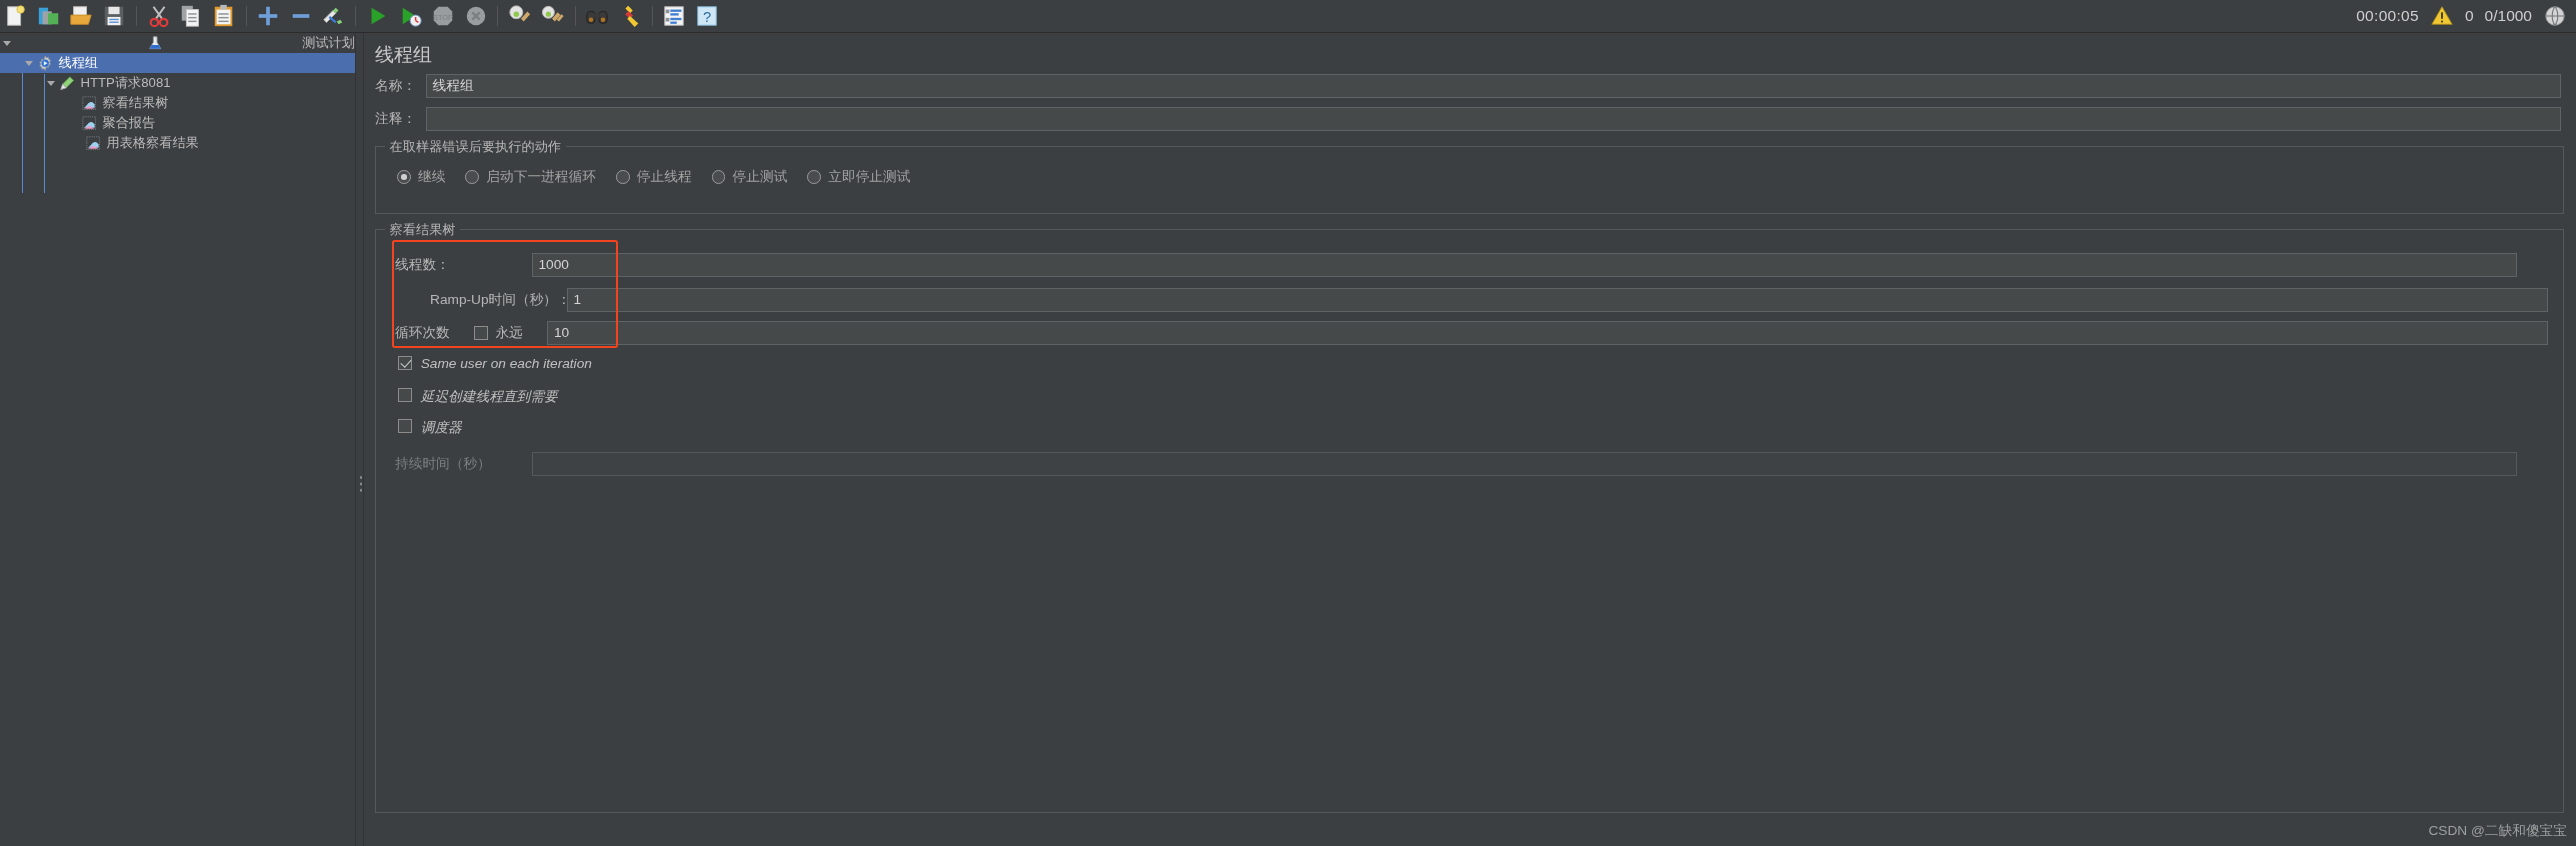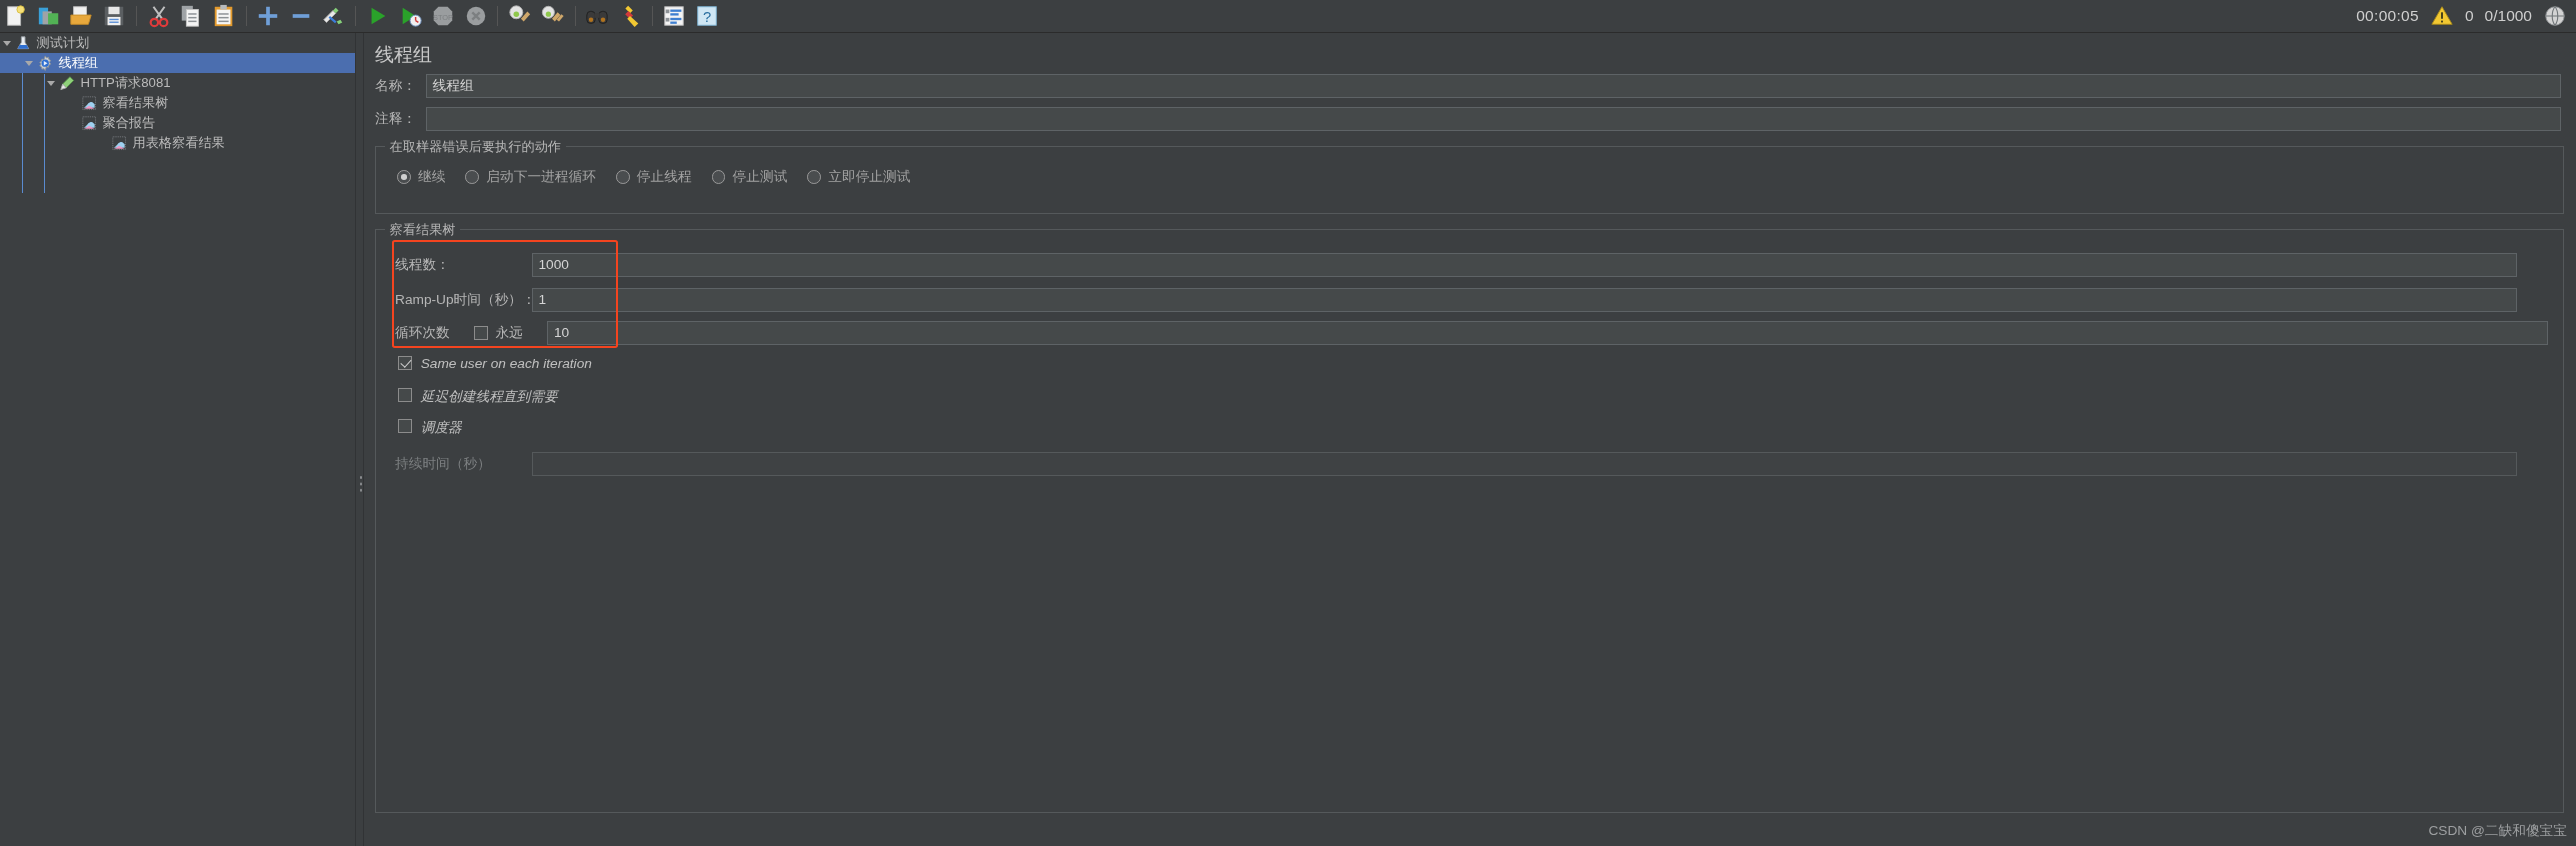--- a/index.html
+++ b/index.html
@@ -436,21 +436,21 @@
         </svg>
     </span>
   </div>
 </div>
 
 <div id="tree-panel">
 
   <div class="guide" style="left:22px;top:21px;height:139px;"></div>
   <div class="guide" style="left:44px;top:41px;height:119px;"></div>
 
-  <div class="tree-row" style="padding-left:0px;">
+  <div class="tree-row" style="padding-left:0px;justify-content:space-between;">
     <span class="tw">
         <span class="arrow"></span>
       </span>
     <span class="tree-icon">
       <svg viewBox="0 0 18 18">
           <path d="M7 2h4v6l4 7H3l4-7z" fill="#e9edf2" stroke="#9aa0a6"></path>
           <path d="M5 11h8l2 4H3z" fill="#2f6fd0"></path>
         </svg>
     </span>
     <span class="tree-label">测试计划</span>
@@ -500,21 +500,21 @@
     <span class="tree-icon">
       <svg viewBox="0 0 18 18">
           <rect x="2" y="2" width="14" height="14" fill="none" stroke="#7e8387" stroke-dasharray="1 1"></rect>
           <path d="M3 14c3-1 4-5 7-6s4 2 5 2v4z" fill="#9ed0ef"></path>
           <path d="M3 15c3 0 4-3 6-3s4 3 6 3z" fill="#f19ac5"></path>
         </svg>
     </span>
     <span class="tree-label">聚合报告</span>
   </div>
 
-  <div class="tree-row" style="padding-left:96px;">
+  <div class="tree-row" style="padding-left:70px;">
     <span class="tw"></span>
     <span class="tree-icon">
       <svg viewBox="0 0 18 18">
           <rect x="2" y="2" width="14" height="14" fill="none" stroke="#7e8387" stroke-dasharray="1 1"></rect>
           <path d="M3 14c3-1 4-5 7-6s4 2 5 2v4z" fill="#9ed0ef"></path>
           <path d="M3 15c3 0 4-3 6-3s4 3 6 3z" fill="#f19ac5"></path>
         </svg>
     </span>
     <span class="tree-label">用表格察看结果</span>
   </div>
@@ -568,21 +568,21 @@
   <div class="groupbox" style="left:11px; top:196px; width:2189px; height:584px;">
     <span class="gb-title">察看结果树</span>
   </div>
 
   <div class="prop-row" style="left:31px; top:219px; width:2153px;">
     <span class="prop-label" style="width:137px;">线程数：</span>
     <div class="prop-input" style="width:1985px;">1000</div>
   </div>
 
   <div class="prop-row" style="left:31px; top:254px; width:2153px;">
-    <span class="prop-label" style="width:137px;">Ramp-Up时间（秒）：</span>
+    <span class="prop-label" style="width:137px;margin-left:35px;">Ramp-Up时间（秒）：</span>
     <div class="prop-input" style="width:1985px;">1</div>
   </div>
 
   <div class="prop-row" style="left:31px; top:287px; width:2153px;">
     <span class="prop-label" style="width:88px;">循环次数</span>
     <span class="cbox" style="margin-right:7.3px;"></span>
     <span class="prop-label" style="width:27px;">永远</span>
     <div class="prop-input" style="width:2216px; margin-left:25px;">10</div>
   </div>
 

